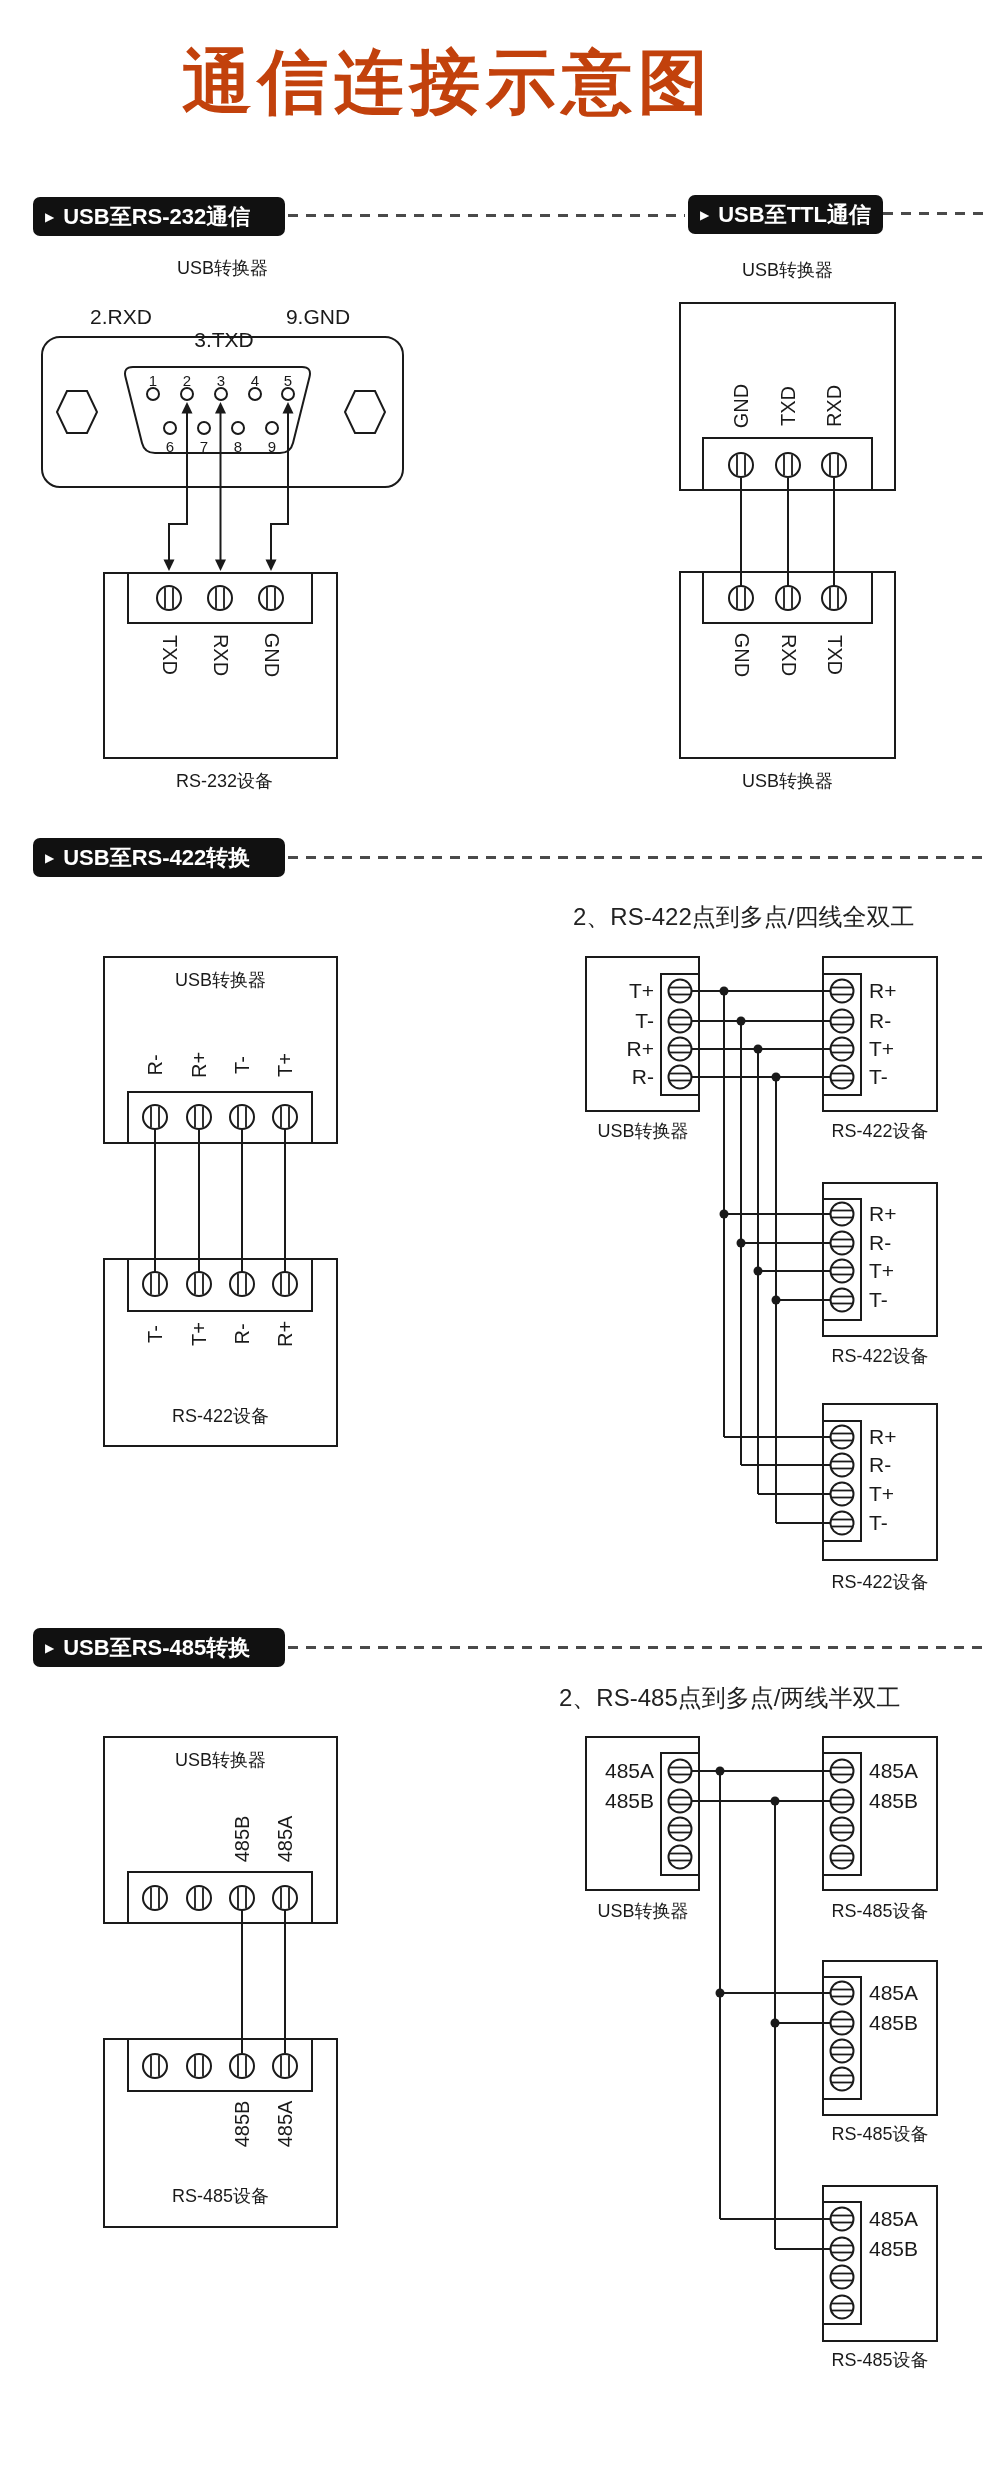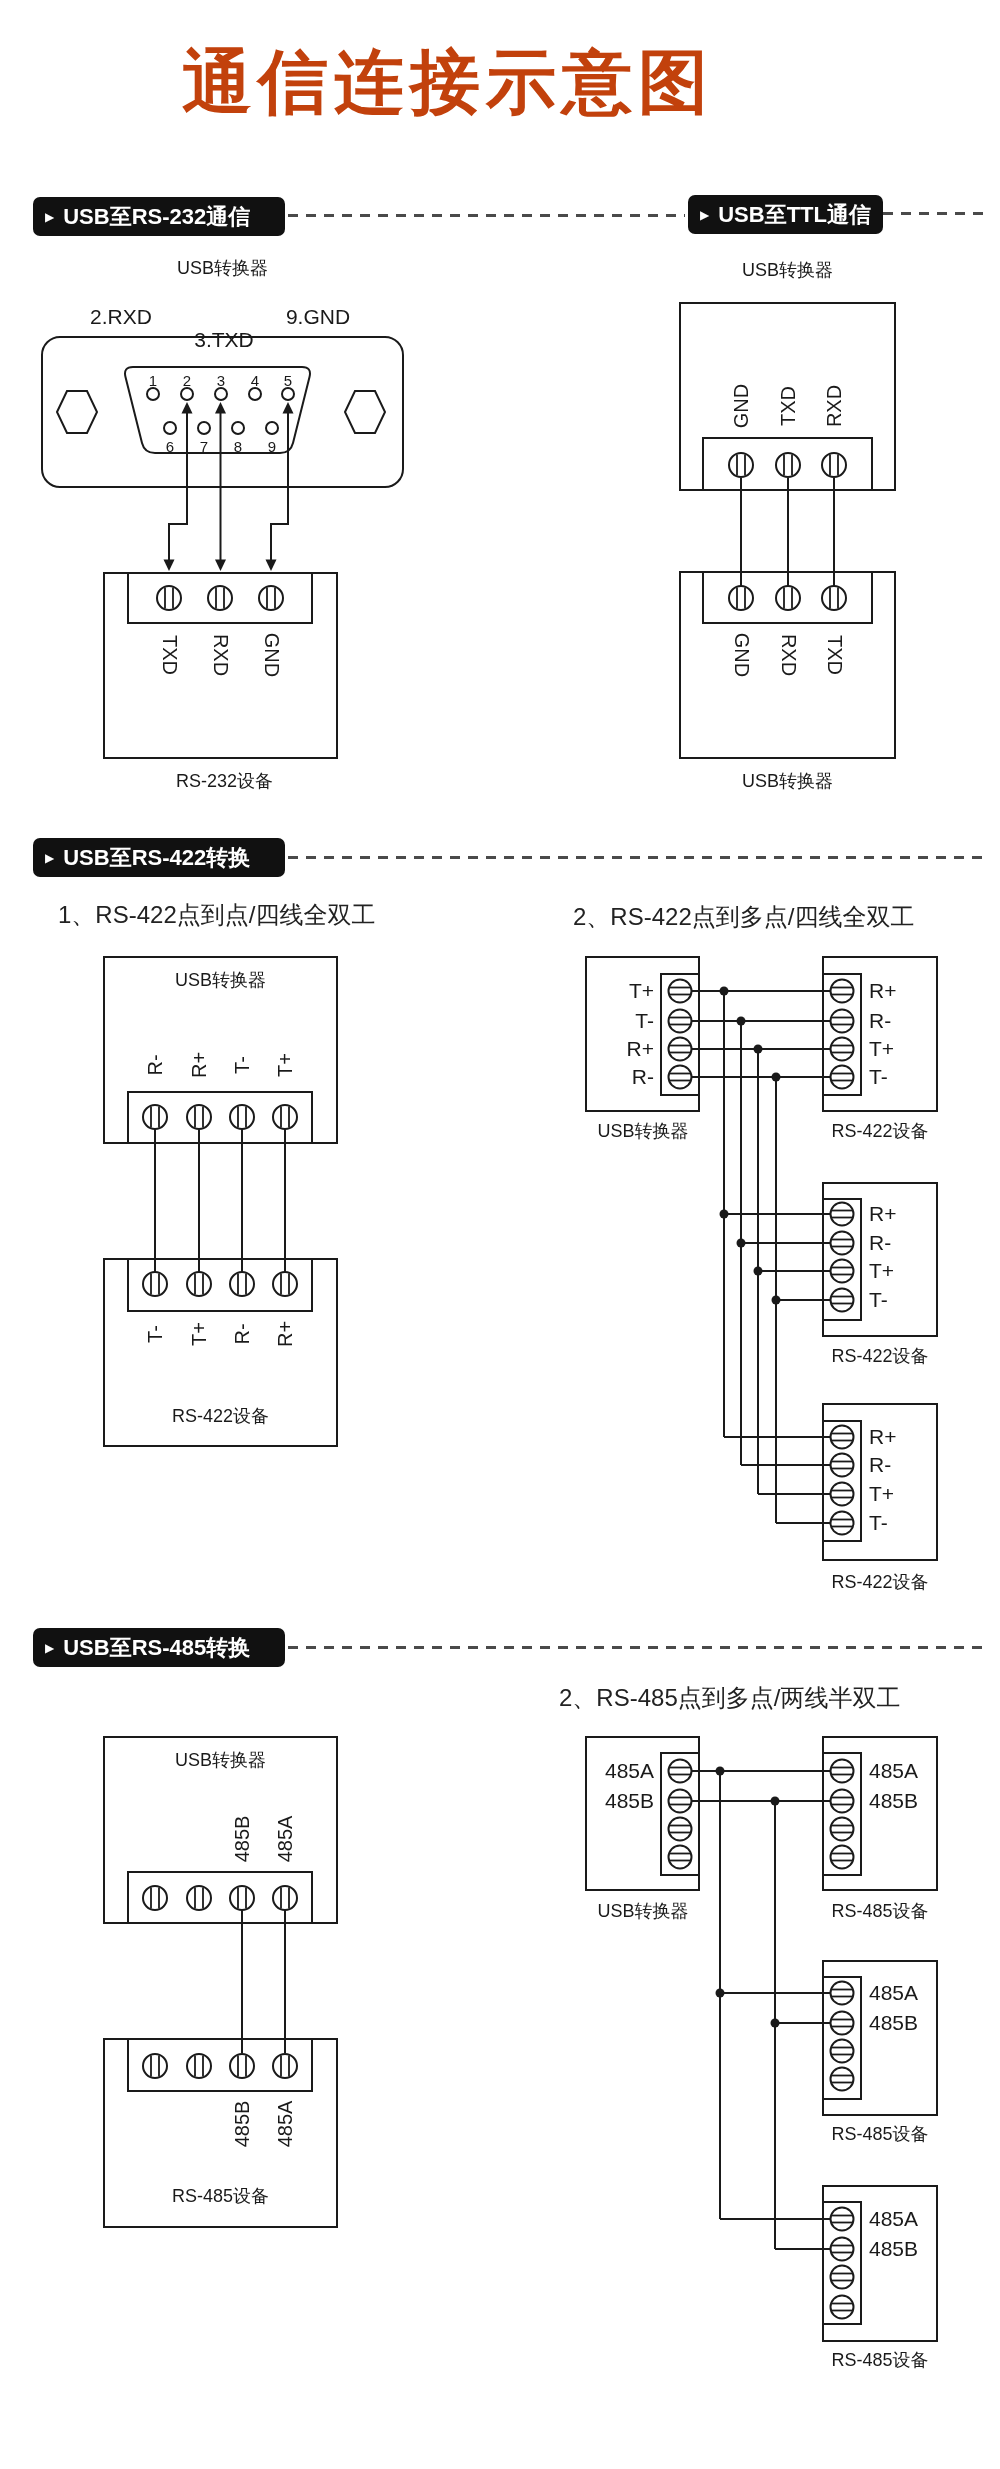--- a/index.html
+++ b/index.html
@@ -303,21 +303,20 @@
 
   <div class="cap" style="left:680px;top:258px;width:215px;">USB转换器</div>
   <div class="vlabel ccw" style="left:741px;top:406px;">GND</div>
   <div class="vlabel ccw" style="left:788px;top:406px;">TXD</div>
   <div class="vlabel ccw" style="left:834px;top:406px;">RXD</div>
   <div class="vlabel cw" style="left:741px;top:655px;">GND</div>
   <div class="vlabel cw" style="left:788px;top:655px;">RXD</div>
   <div class="vlabel cw" style="left:834px;top:655px;">TXD</div>
   <div class="cap" style="left:680px;top:769px;width:215px;">USB转换器</div>
 
-  <div class="sub" style="left:58px;top:899px;">1、RS-422点到点/四线全双工</div>
   <div class="sub" style="left:573px;top:901px;">2、RS-422点到多点/四线全双工</div>
 
   <div class="cap" style="left:104px;top:968px;width:233px;">USB转换器</div>
   <div class="vlabel ccw" style="left:155px;top:1065px;">R-</div>
   <div class="vlabel ccw" style="left:199px;top:1065px;">R+</div>
   <div class="vlabel ccw" style="left:242px;top:1065px;">T-</div>
   <div class="vlabel ccw" style="left:285px;top:1065px;">T+</div>
   <div class="vlabel ccw" style="left:155px;top:1334px;">T-</div>
   <div class="vlabel ccw" style="left:199px;top:1334px;">T+</div>
   <div class="vlabel ccw" style="left:242px;top:1334px;">R-</div>

